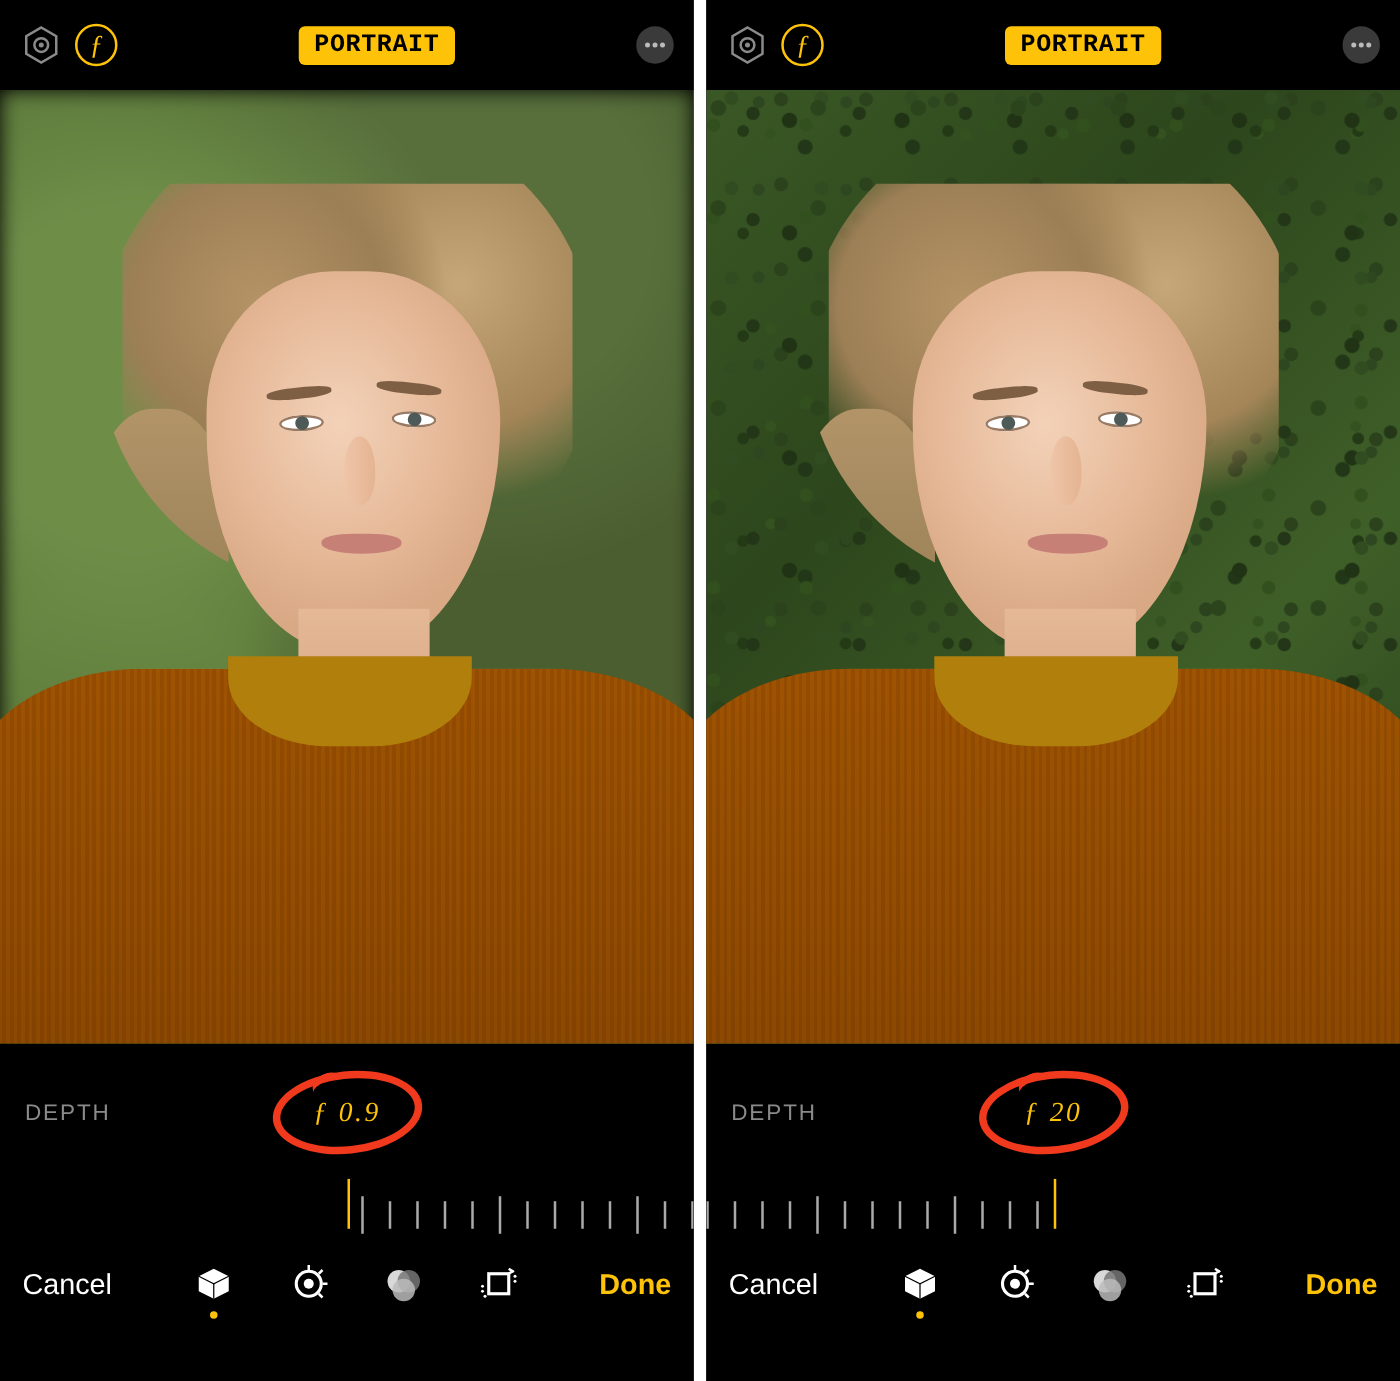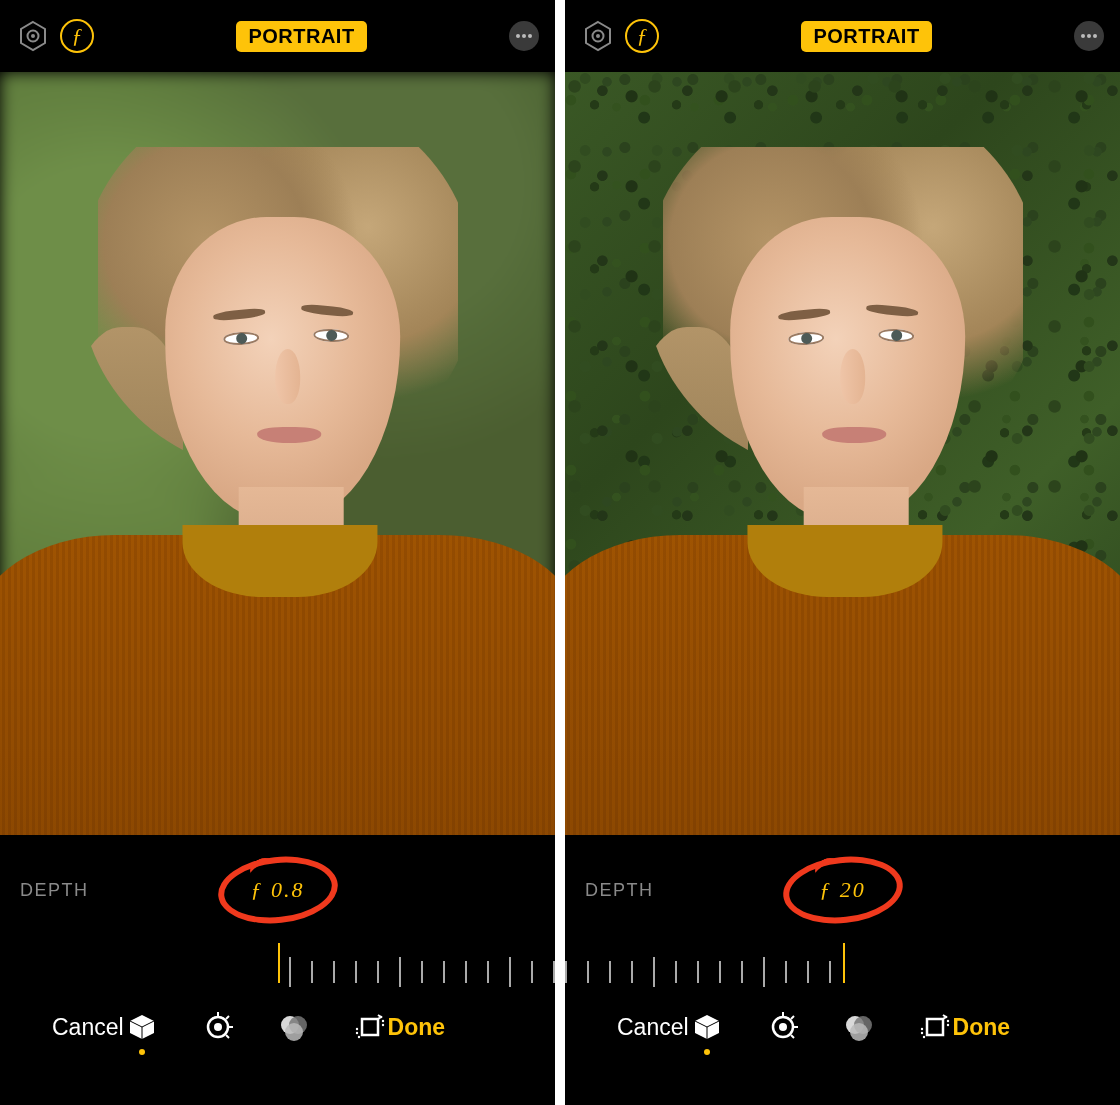--- a/index.html
+++ b/index.html
@@ -32,21 +32,21 @@
   }
   .topbar .left-icons { display:flex; gap:10px; align-items:center; }
   .hex-icon svg { display:block; }
   .f-icon {
     width: 34px; height:34px; border:2px solid #FEC309; border-radius:50%;
     display:flex; align-items:center; justify-content:center;
     color:#FEC309; font-size:22px; font-style:italic; font-family:Georgia,serif;
   }
   .mode-badge {
     background:#FEC309; color:#000; font-weight:600; letter-spacing:0.5px;
-    font-size:20px; padding:4px 12px; border-radius:5px;
+    font-size:20px; padding:4px 12px; border-radius:5px;font-family:Liberation Mono, monospace;
   }
   .more-icon {
     width:30px; height:30px; border-radius:50%;
     background:#3a3a3a; display:flex; align-items:center; justify-content:center;
     color:#888; letter-spacing:1px; font-size:10px;
   }
   .more-icon .dots { display:flex; gap:2px; }
   .more-icon .dots span { width:4px; height:4px; border-radius:50%; background:#bbb; }
   
   .photo {
@@ -158,22 +158,22 @@
   }
   .slider-wrap {
     margin-top:28px; height:52px; position:relative; overflow:hidden;
   }
   .ticks { position:absolute; top:18px; height:22px; display:flex; gap:20px; }
   .ticks span { width:2px; height:22px; background:#aaa; display:block; }
   .ticks span.mid { height:30px; transform:translateY(-4px);}
   .indicator { position:absolute; top:0; width:2px; height:40px; background:#FEC309; }
   
   .bottombar {
-    display:flex; align-items:center; justify-content:flex-start;
-    padding:0 18px 18px; height:82px;margin-left:34px;
+    display:flex; align-items:center; justify-content:space-between;
+    padding:0 18px 18px; height:82px;
   }
   .bottombar .tools { display:flex; gap:40px; align-items:center; }
   .txtbtn { font-size:23px; }
   .txtbtn.cancel { color:#fff; }
   .txtbtn.done { color:#FEC309;font-weight:bold; }
   .tool { width:36px; height:36px; display:flex; align-items:center; justify-content:center; position:relative;}
   .tool.active::after { content:""; position:absolute; bottom:-10px; left:50%; transform:translateX(-50%);
     width:6px; height:6px; background:#FEC309; border-radius:50%; }
 </style>
 </head>
@@ -211,21 +211,21 @@
         <div class="eye r"></div>
       <div class="nose"></div>
         <div class="mouth"></div>
     </div>
     <div class="sweater"></div>
   </div>
 
   <div class="controls">
     <div class="depth-row">
       <span class="depth-label">DEPTH</span>
-      <span class="depth-value">ƒ 0.8</span>
+      <span class="depth-value">ƒ 0.9</span>
       <div class="annot"></div>
     </div>
     <div class="slider-wrap">
       <div class="indicator" style="left:50%;"></div>
       <div class="ticks" id="ticks-left" style="left:52%;">
           <span class="mid"></span>
           <span></span>
           <span></span>
           <span></span>
           <span></span>

